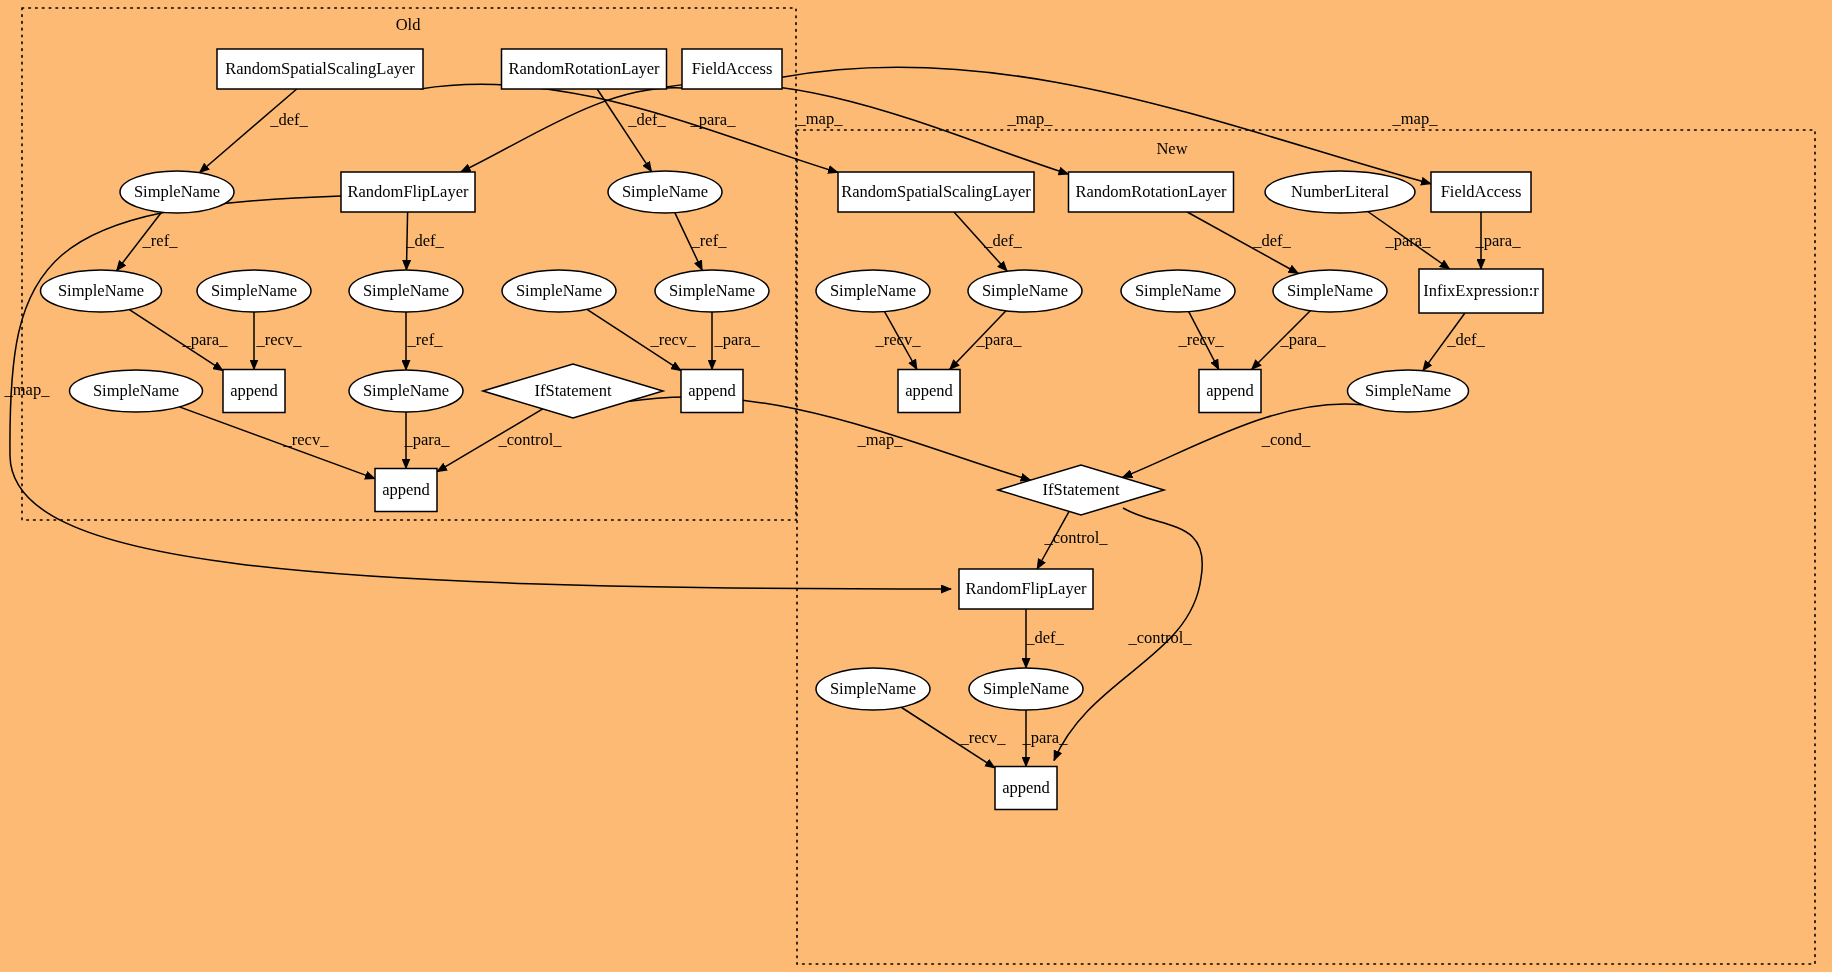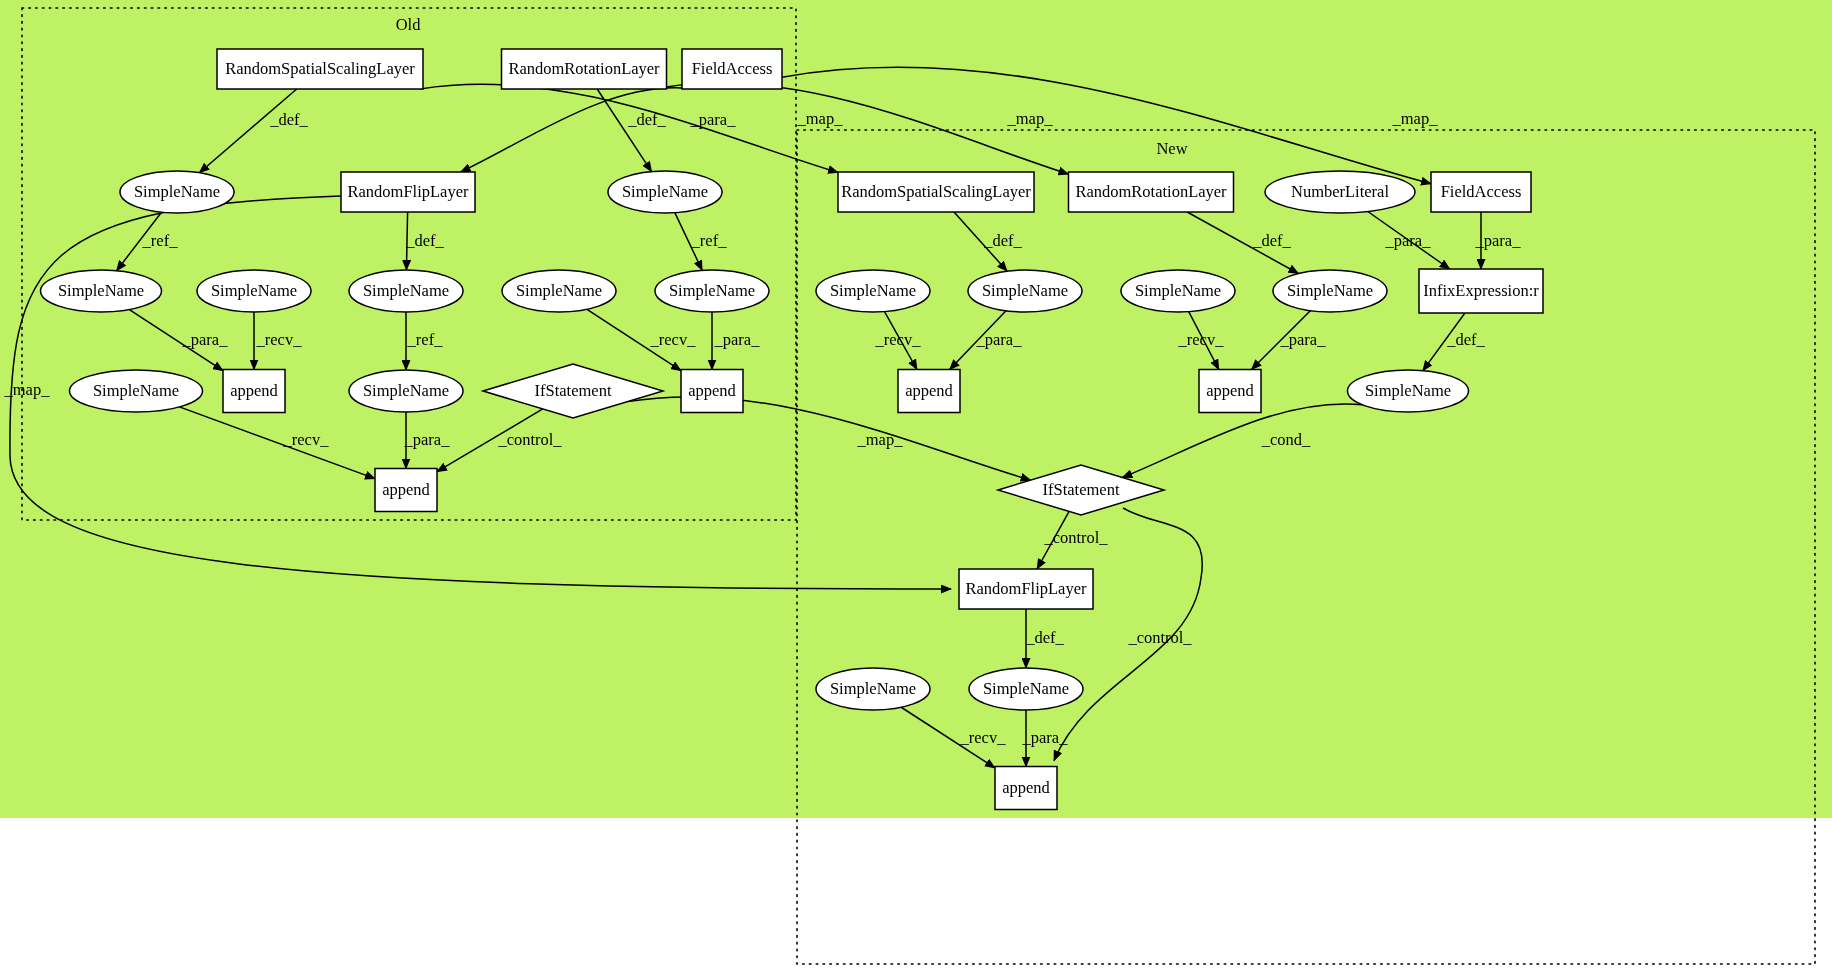--- a/index.html
+++ b/index.html
@@ -9,22 +9,22 @@
   }
   body {
     width: 1832px;
     height: 972px;
     font-family: "Liberation Serif", "DejaVu Serif", serif;
     overflow: hidden;
   }
   #graph-root {
     position: relative;
     width: 1832px;
-    height: 818px;
-    background: #bef264;
+    height: 972px;
+    background: #fdba74;
   }
   svg#graph-svg {
     position: absolute;
     left: 0;
     top: 0;
     width: 1832px;
     height: 972px;
     display: block;
   }
   .cluster-border {

